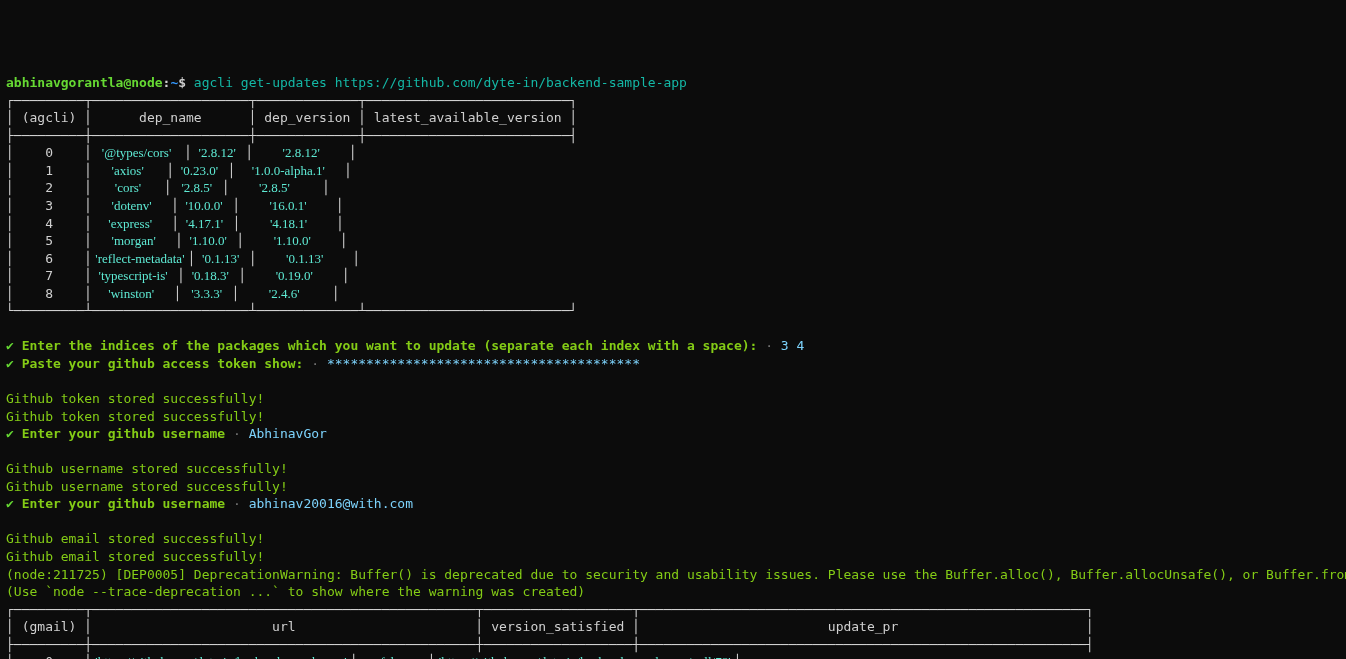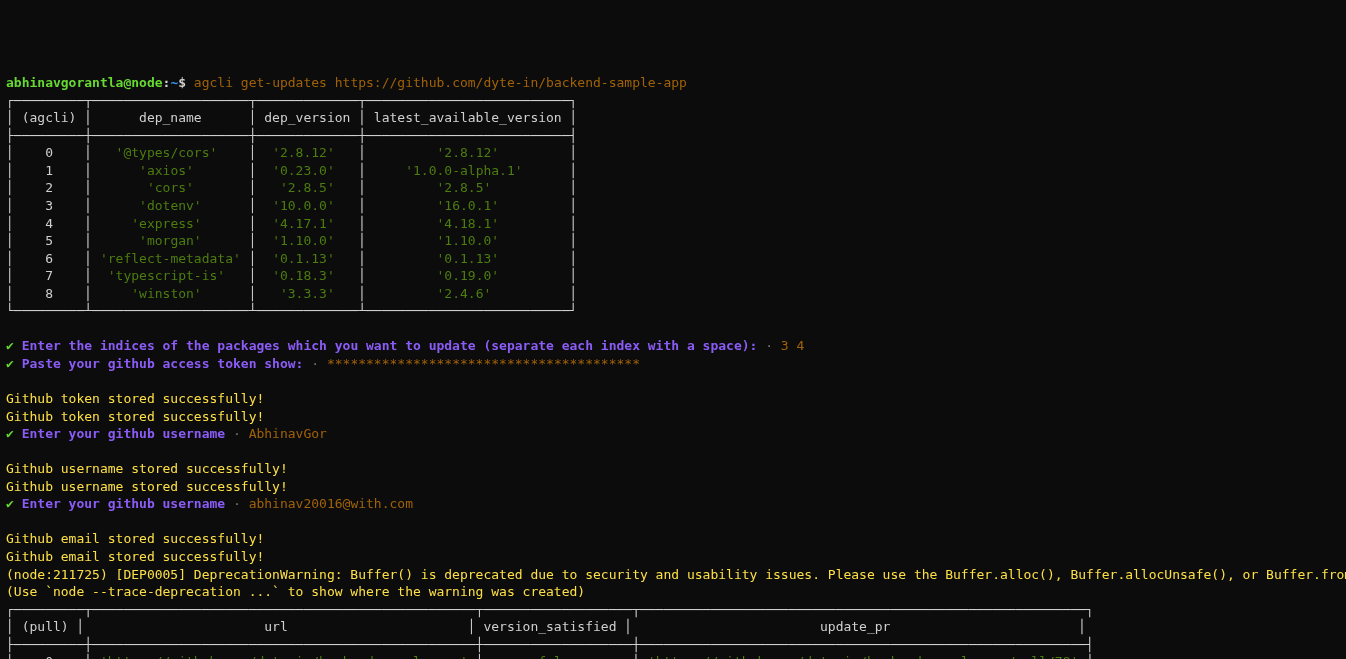--- a/index.html
+++ b/index.html
@@ -10,28 +10,28 @@
     font-size: 13px;
     line-height: 1.35;
     padding: 4px 6px;
     white-space: pre;
     width: 1346px;
     overflow: hidden;
   }
   .prompt-user { color: #66d933; font-weight: bold; }
   .prompt-sep  { color: #d0d0d0; font-weight: bold; }
   .prompt-path { color: #3399ff; font-weight: bold; }
-  .cmd  { color: #a16207; }
+  .cmd  { color: #14b8a6; }
   .head { color: #d0d0d0; }
-  .val  { color: #4d7c0f; }
+  .val  { color: #5eead4; font-family: Liberation Serif, serif; }
   .check{ color: #66d933; }
-  .bold { color: #8b5cf6; font-weight: bold; }
+  .bold { color: #84cc16; font-weight: bold; }
   .grey { color: #777; }
-  .ans  { color: #a16207; }
-  .txt  { color: #fde047; margin-top: 20px; }
+  .ans  { color: #7dd3fc; }
+  .txt  { color: #84cc16; margin-top: 20px; }
   #term { display: block; }
 </style>
 </head>
 <body>
 
 
 
 <div id="term"><span class="prompt-user">abhinavgorantla@node</span><span class="prompt-sep">:</span><span class="prompt-path">~</span><span class="prompt-sep">$ </span><span class="cmd">agcli get-updates https://github.com/dyte-in/backend-sample-app</span>
 <span class="head">┌─────────┬────────────────────┬─────────────┬──────────────────────────┐</span>
 <span class="head">│ (agcli) │      dep_name      │ dep_version │ latest_available_version │</span>
@@ -56,21 +56,21 @@
 
 <span class="txt">Github username stored successfully!</span>
 <span class="txt">Github username stored successfully!</span>
 <span class="check">✔</span> <span class="bold">Enter your github username</span><span class="grey"> · </span><span class="ans">abhinav20016@with.com</span>
 
 <span class="txt">Github email stored successfully!</span>
 <span class="txt">Github email stored successfully!</span>
 <span class="txt">(node:211725) [DEP0005] DeprecationWarning: Buffer() is deprecated due to security and usability issues. Please use the Buffer.alloc(), Buffer.allocUnsafe(), or Buffer.from() methods instead.</span>
 <span class="txt">(Use `node --trace-deprecation ...` to show where the warning was created)</span>
 <span class="head">┌─────────┬─────────────────────────────────────────────────┬───────────────────┬─────────────────────────────────────────────────────────┐</span>
-<span class="head">│ (pull) │                       url                       │ version_satisfied │                        update_pr                        │</span>
+<span class="head">│ (gmail) │                       url                       │ version_satisfied │                        update_pr                        │</span>
 <span class="head">├─────────┼─────────────────────────────────────────────────┼───────────────────┼─────────────────────────────────────────────────────────┤</span>
 <span class="head">│</span><span class="head">    0    </span><span class="head">│</span><span class="val"> 'https://github.com/dyte-in/backend-sample-app' </span><span class="head">│</span><span class="val">       false       </span><span class="head">│</span><span class="val"> 'https://github.com/dyte-in/backend-sample-app/pull/78' </span><span class="head">│</span>
 
 
 
 
 
 
 
 <span class="cmd"></span></div>

